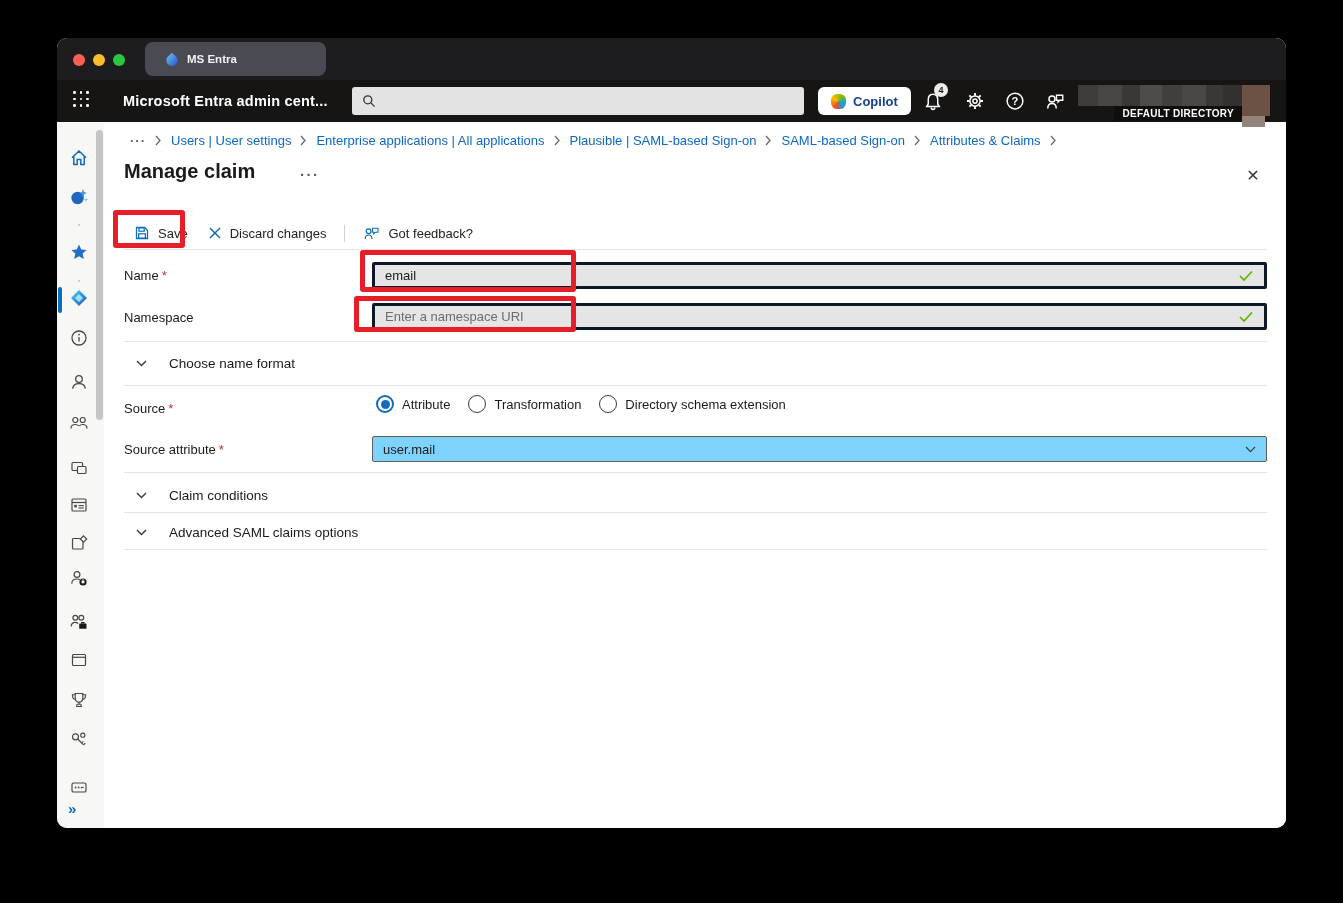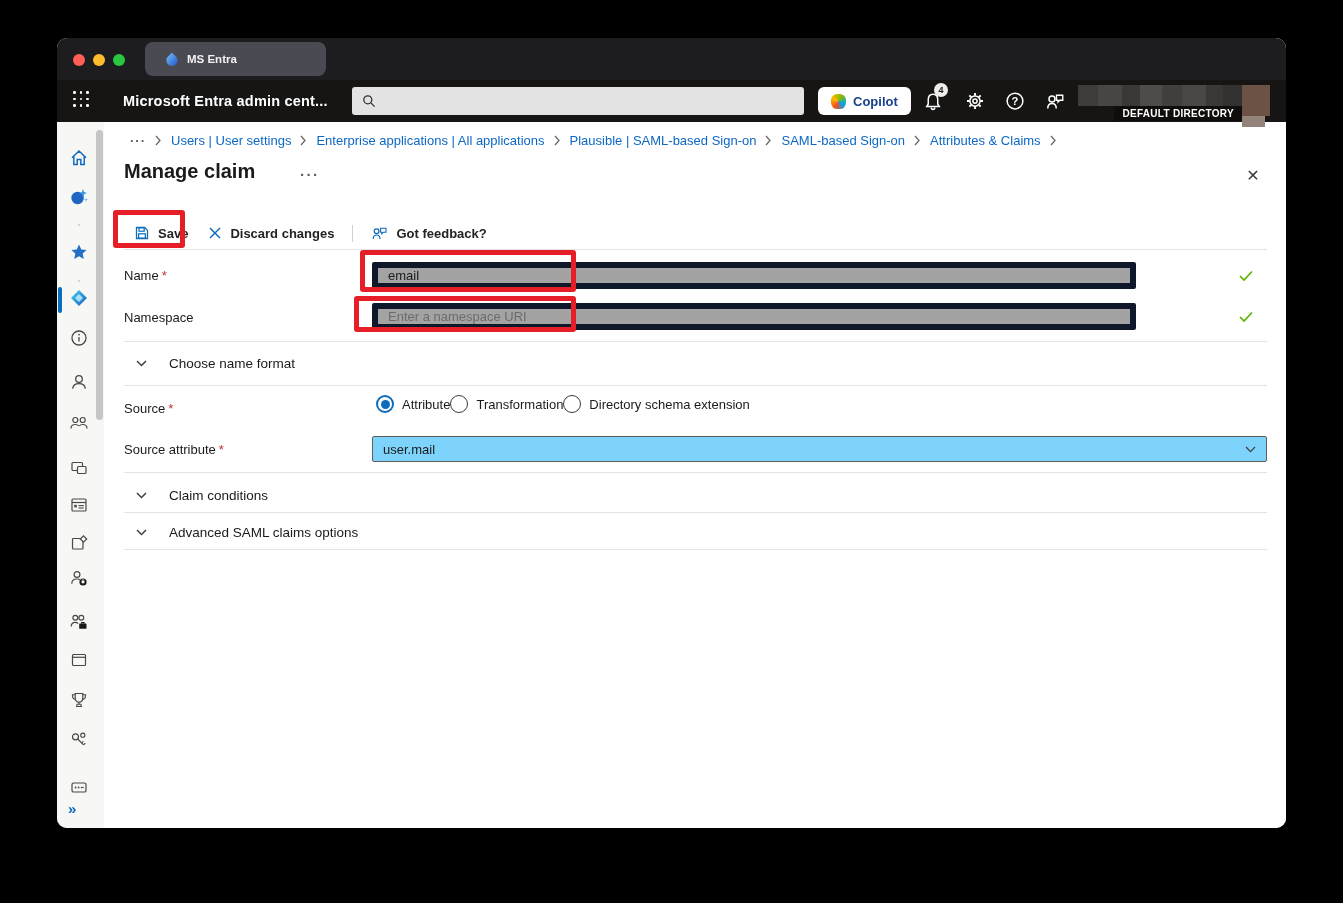--- a/index.html
+++ b/index.html
@@ -76,42 +76,42 @@
   
   .page-title { position:absolute; left:20px; top:38px; font-size:20px; font-weight:600; color:#1b1a19; }
   .title-dots { position:absolute; left:196px; top:44px; color:#5f5d5b; font-size:15px;
     letter-spacing:1.5px; cursor:pointer; font-weight:bold; }
   .close-x { position:absolute; left:1138px; top:42px; width:22px; height:22px; display:flex;
     align-items:center; justify-content:center; color:#3b3a39; font-size:16px; cursor:pointer; }
 
   
   .toolbar { position:absolute; left:20px; top:98px; height:26px; display:flex; align-items:center; }
   .tb-btn { display:flex; align-items:center; gap:8px; font-size:13px; color:#242322;
-    cursor:pointer; padding:0 10px; height:26px;font-weight:bold; }
+    cursor:pointer; padding:0 10px; height:26px; }
   .tb-sep { width:1px; height:17px; background:#d2d0ce; margin:0 8px; }
 
   .hr { position:absolute; left:20px; right:19px; height:1px; background:#e5e3e1; }
 
   
   .f-label { position:absolute; left:20px; font-size:13px; color:#1b1a19; }
   .req { color:#c22f2f; margin-left:3px; }
-  .t-input { position:absolute; left:268px; width:764px; height:27px; border:6px solid #0f172a;
+  .t-input { position:absolute; left:268px; width:895px; height:27px; border:3px solid #0f172a;
     border-radius:2px; font-size:13px; color:#1b1a19; padding:0 30px 0 10px; outline:none;
-    font-family:"Liberation Sans",sans-serif; background:#a3a3a3; }
+    font-family:"Liberation Sans",sans-serif; background:#e5e5e5; }
   .t-input::placeholder { color:#6e6c6a; opacity:1; }
   .valid-check { position:absolute; left:1135px; width:14px; height:12px; }
   .dropdown { position:absolute; left:268px; width:895px; height:26px; border:1px solid #605e5c;
     border-radius:2px; display:flex; align-items:center; justify-content:space-between;
     padding:0 10px; font-size:13px; color:#1b1a19; cursor:pointer; background:#7dd3fc; }
 
   .section-row { position:absolute; left:32px; display:flex; align-items:center; gap:22px;
     height:24px; cursor:pointer; }
   .section-label { font-size:13.5px; color:#1b1a19; }
 
-  .radio-group { position:absolute; left:272px; display:flex; align-items:center; gap:0; height:24px; }
+  .radio-group { position:absolute; left:272px; display:flex; align-items:center; gap:18px; height:24px; }
   .radio-opt { display:flex; align-items:center; gap:8px; cursor:pointer; }
   .radio { width:18px; height:18px; border-radius:50%; border:1px solid #3b3a39; background:#fff;
     display:flex; align-items:center; justify-content:center; flex:none; }
   .radio.on { border:2px solid #0f6cbd; }
   .radio.on i { display:block; width:9px; height:9px; border-radius:50%; background:#0f6cbd; }
   .radio-label { font-size:13px; color:#1b1a19; }
 
   
   .anno { position:absolute; border:5px solid #e61e28; border-radius:3px; pointer-events:none; z-index:20; }
   .anno-save { left:9px; top:88px; width:72px; height:38px; }

